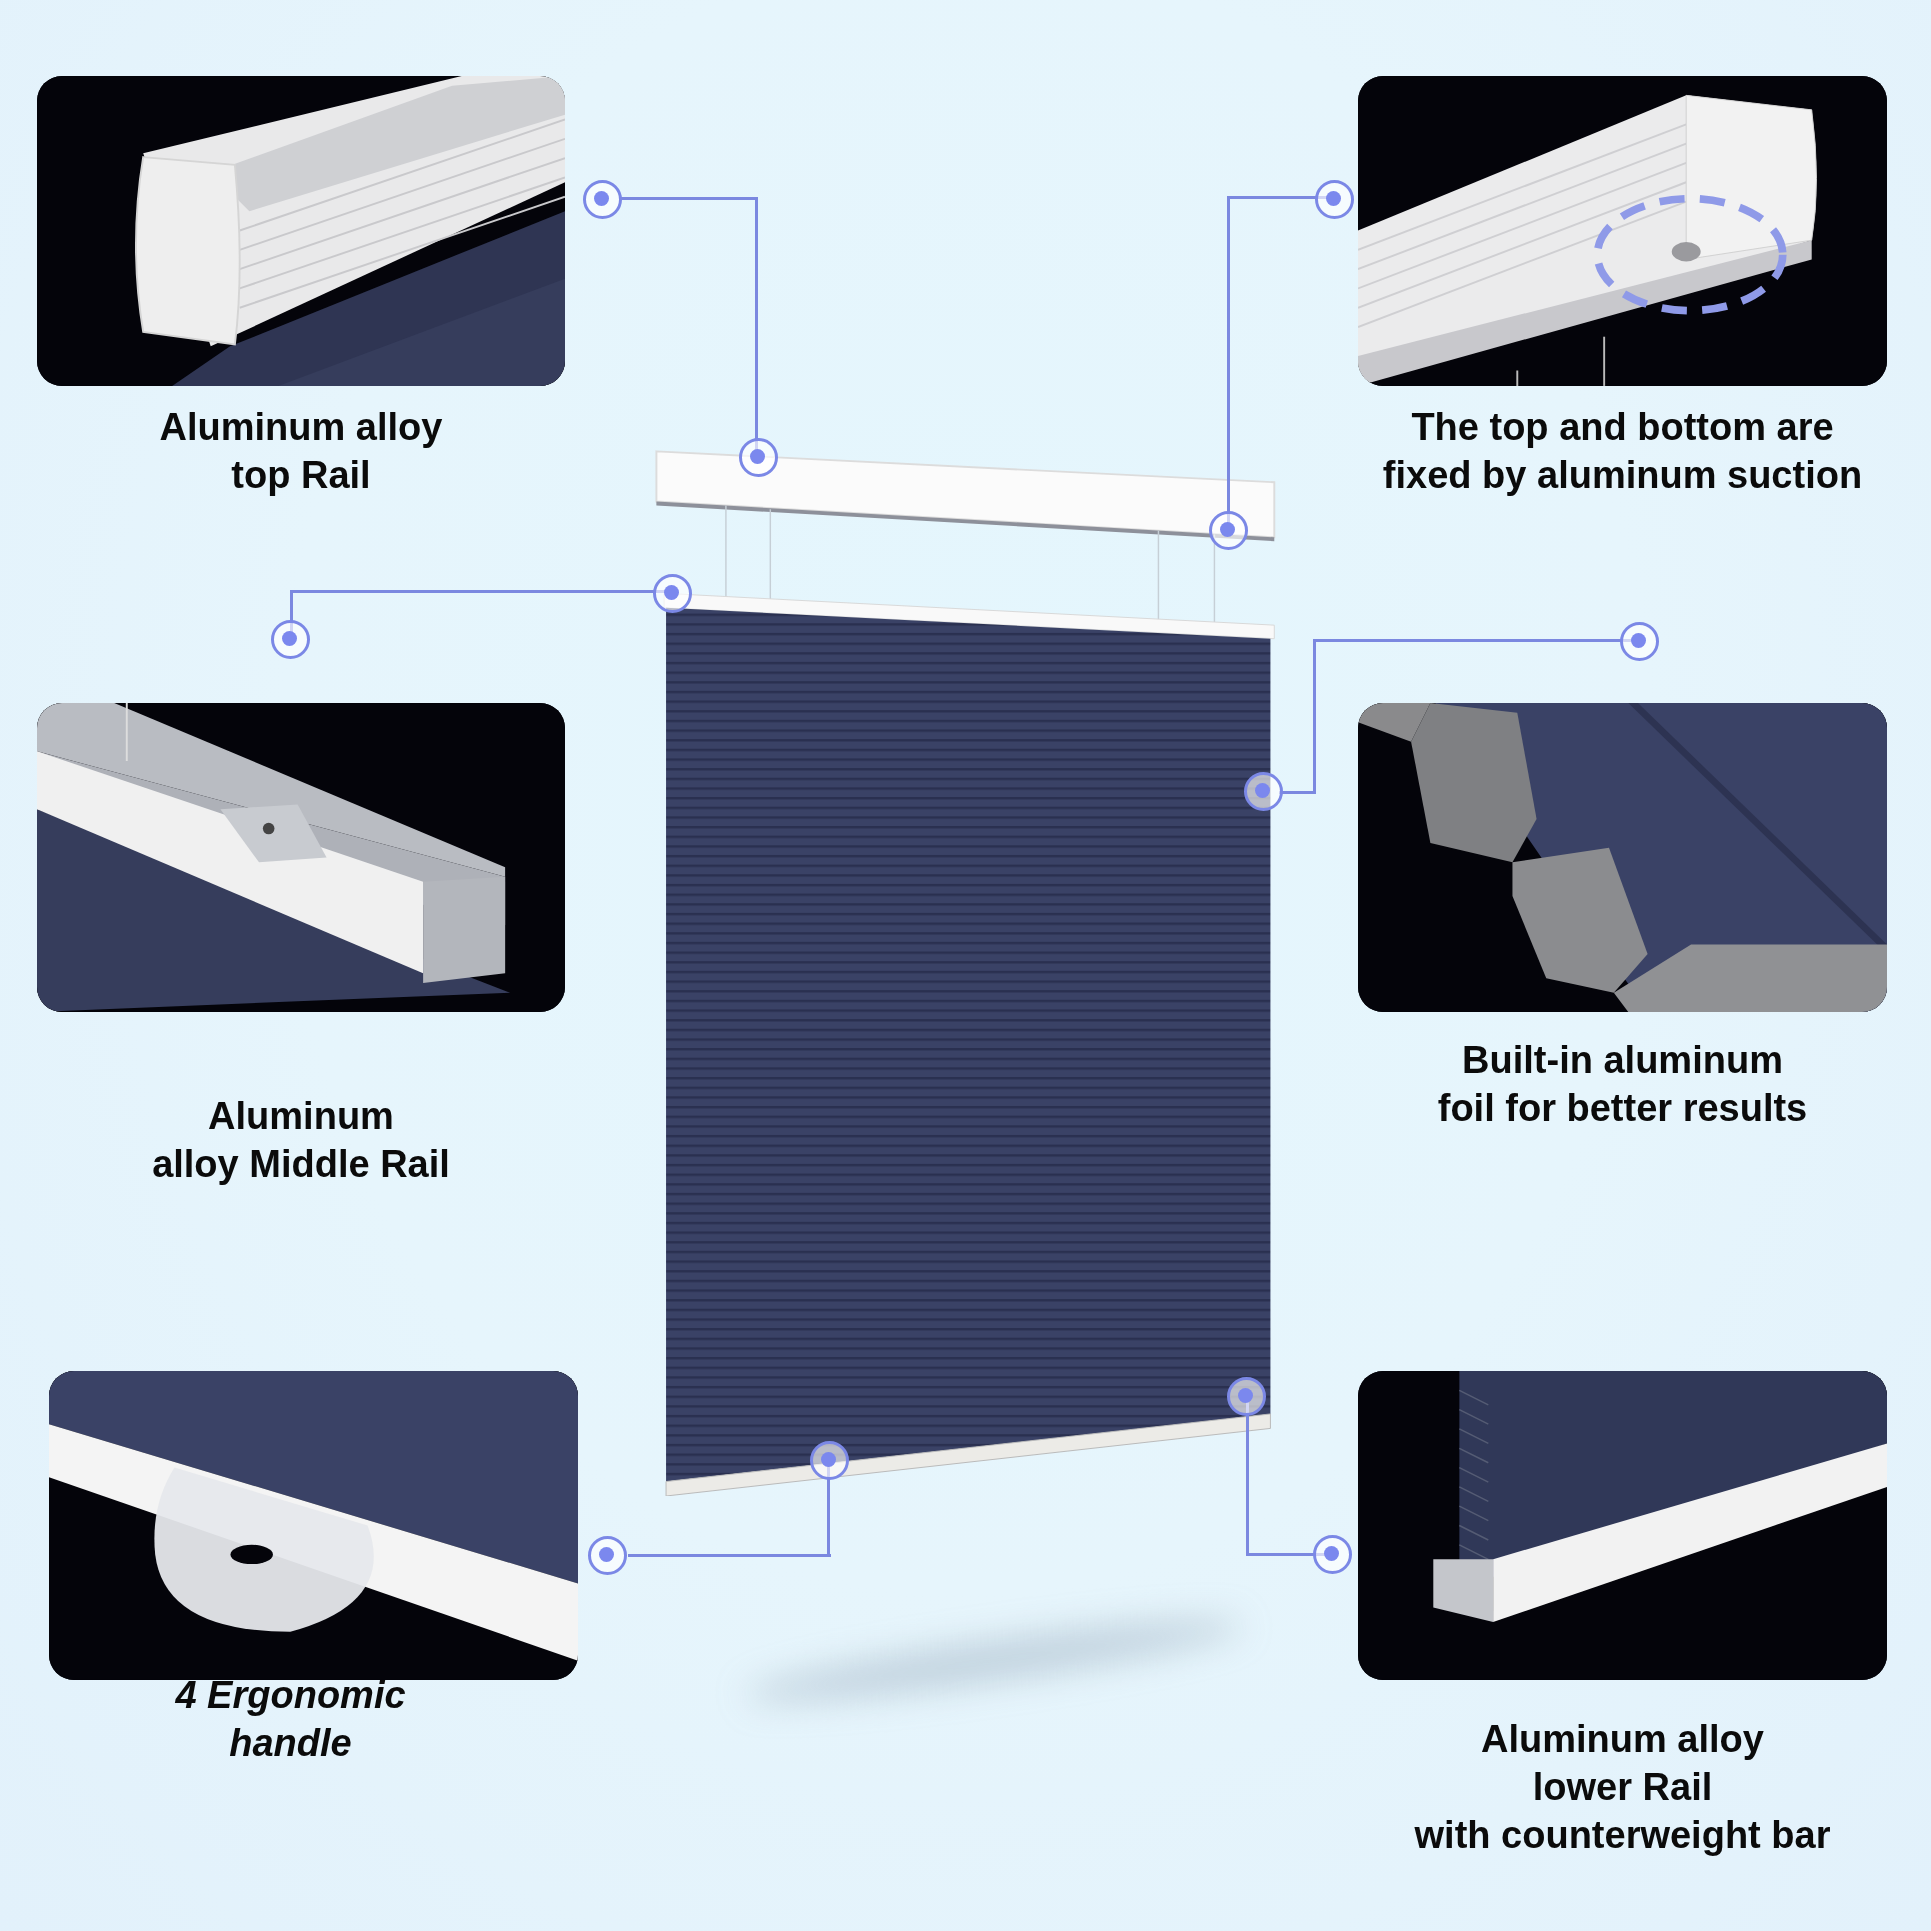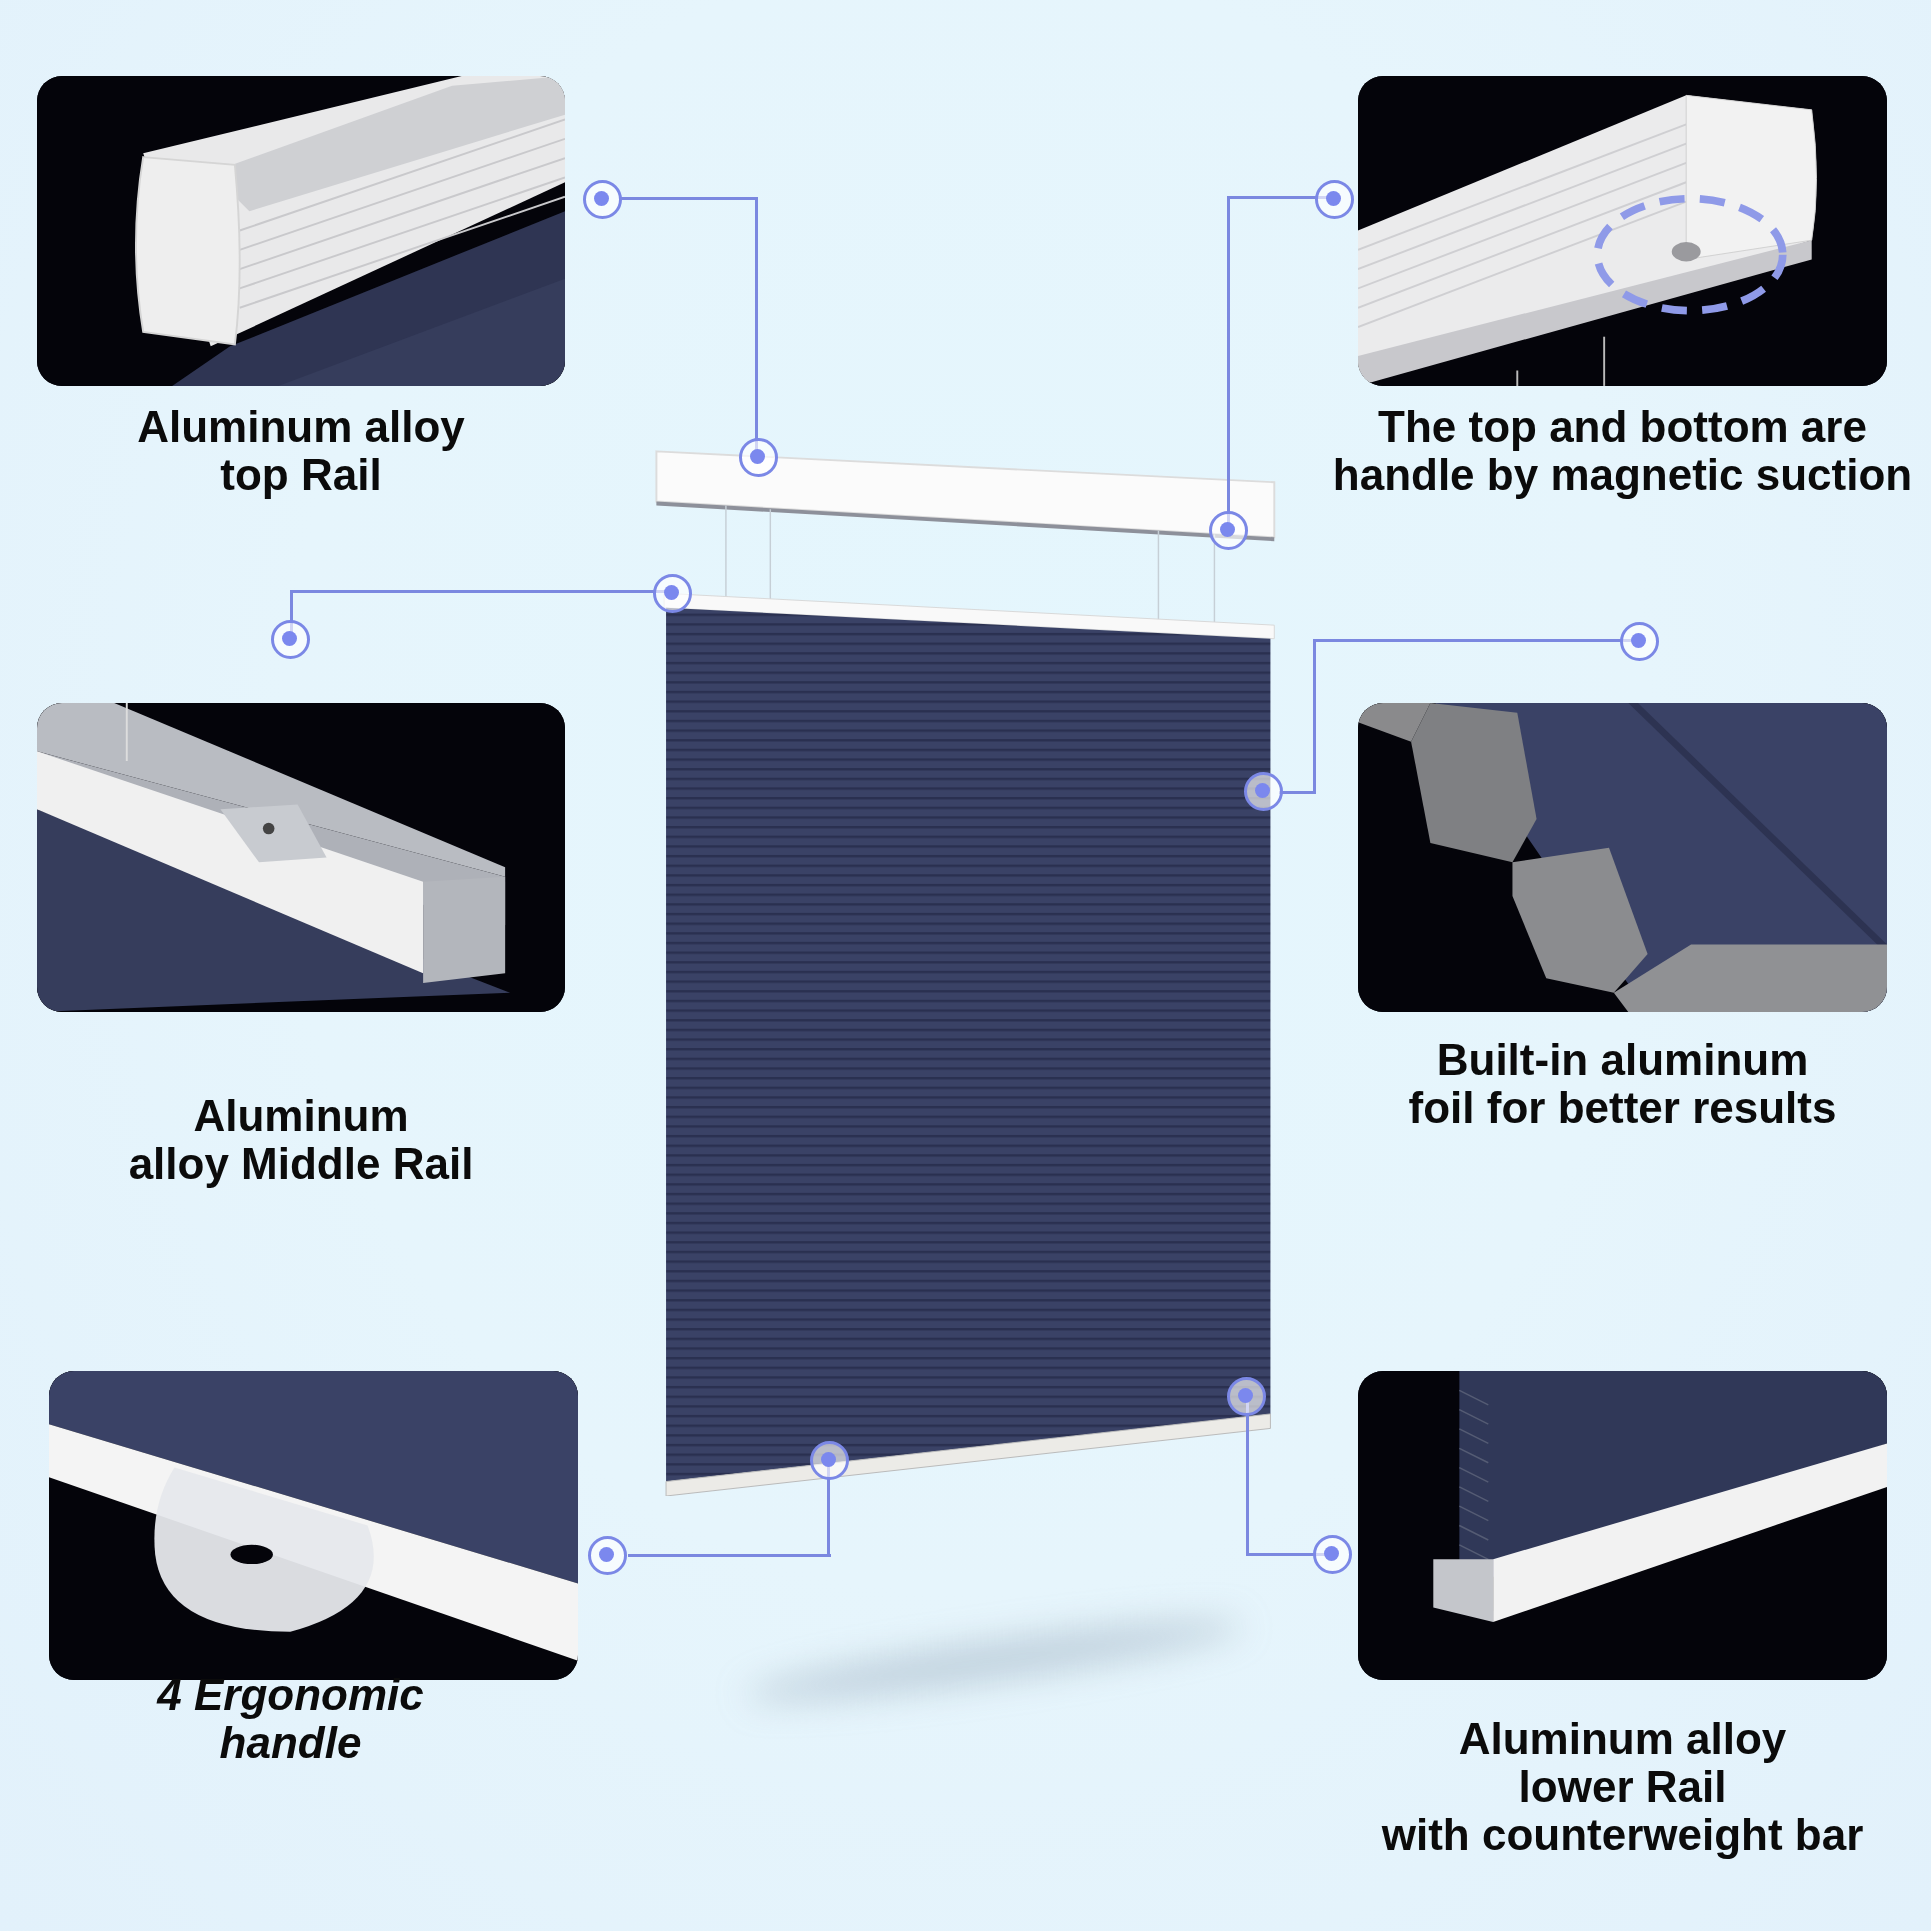--- a/index.html
+++ b/index.html
@@ -1,20 +1,20 @@
 <!DOCTYPE html>
 <html><head>
 <meta charset="utf-8">
 <style>
   html,body{margin:0;padding:0;}
   body{width:1931px;height:1931px;position:relative;overflow:hidden;
     background:radial-gradient(ellipse at 50% 40%, #e4f6fd 0%, #e6f5fc 50%, #e2f1fb 100%);
     font-family:"Liberation Sans", sans-serif;}
   .panel{position:absolute;border-radius:25px;overflow:hidden;background:#030308;}
-  .caption{position:absolute;text-align:center;font-weight:bold;color:#0b0b0b;font-size:44px;line-height:48px;white-space:pre-line;}
+  .caption{position:absolute;text-align:center;font-weight:bold;color:#0b0b0b;font-size:38px;line-height:48px;white-space:pre-line;}
   .dot{position:absolute;width:39px;height:39px;border-radius:50%;border:3.9px solid #7b88e6;box-sizing:border-box;background:rgba(255,255,255,0.65);}
   .dot::after{content:"";position:absolute;left:7.7px;top:7.7px;width:15.4px;height:15.4px;border-radius:50%;background:#7b88ee;}
   .line{position:absolute;background:#7b88e0;}
   svg{position:absolute;}
 </style>
 </head>
 <body>
 
 <div style="position:absolute;left:743px;top:1641px;width:502px;height:39px;border-radius:50%;background:rgba(120,140,160,0.35);filter:blur(17.4px);transform:rotate(-8deg);"></div>
 
@@ -51,21 +51,21 @@
     </g>
     <polygon points="0,290 470,170 470,190 0,321" fill="#c8c8cc"></polygon>
     <path d="M340,20 L470,35 Q480,110 470,170 L340,190 Z" fill="#f2f2f2" stroke="#d0d0d0"></path>
     <ellipse cx="340" cy="182" rx="15" ry="10" fill="#9a9a9e"></ellipse>
     <ellipse cx="344" cy="185" rx="96" ry="58" fill="none" stroke="#8f9ae8" stroke-width="8" stroke-dasharray="26,16"></ellipse>
     <line x1="165" y1="305" x2="165" y2="321" stroke="#bbb" stroke-width="2"></line>
     <line x1="255" y1="270" x2="255" y2="321" stroke="#bbb" stroke-width="2"></line>
   </svg>
 </div>
 <div class="caption" style="left:1323px;top:403px;width:599px;">The top and bottom are
-handle by magnetic suction</div>
+fixed by aluminum suction</div>
 
 <div class="panel" style="left:37px;top:703px;width:528px;height:309px;">
   <svg width="528" height="309" viewBox="0 0 547 320">
     <rect width="547" height="320" fill="#04040a"></rect>
     <polygon points="0,110 490,300 0,320" fill="#363d5c"></polygon>
     <polygon points="0,0 80,0 485,170 485,180 0,50" fill="#b9bcc2"></polygon>
     <polygon points="0,50 485,180 485,230 0,110 " fill="#aeb1b8"></polygon>
     <polygon points="0,50 400,185 400,280 0,110" fill="#f0f0f0"></polygon>
     <polygon points="400,185 485,180 485,280 400,290" fill="#b3b6bc"></polygon>
     <polygon points="190,110 270,105 300,160 230,165" fill="#c8cbd0"></polygon>

